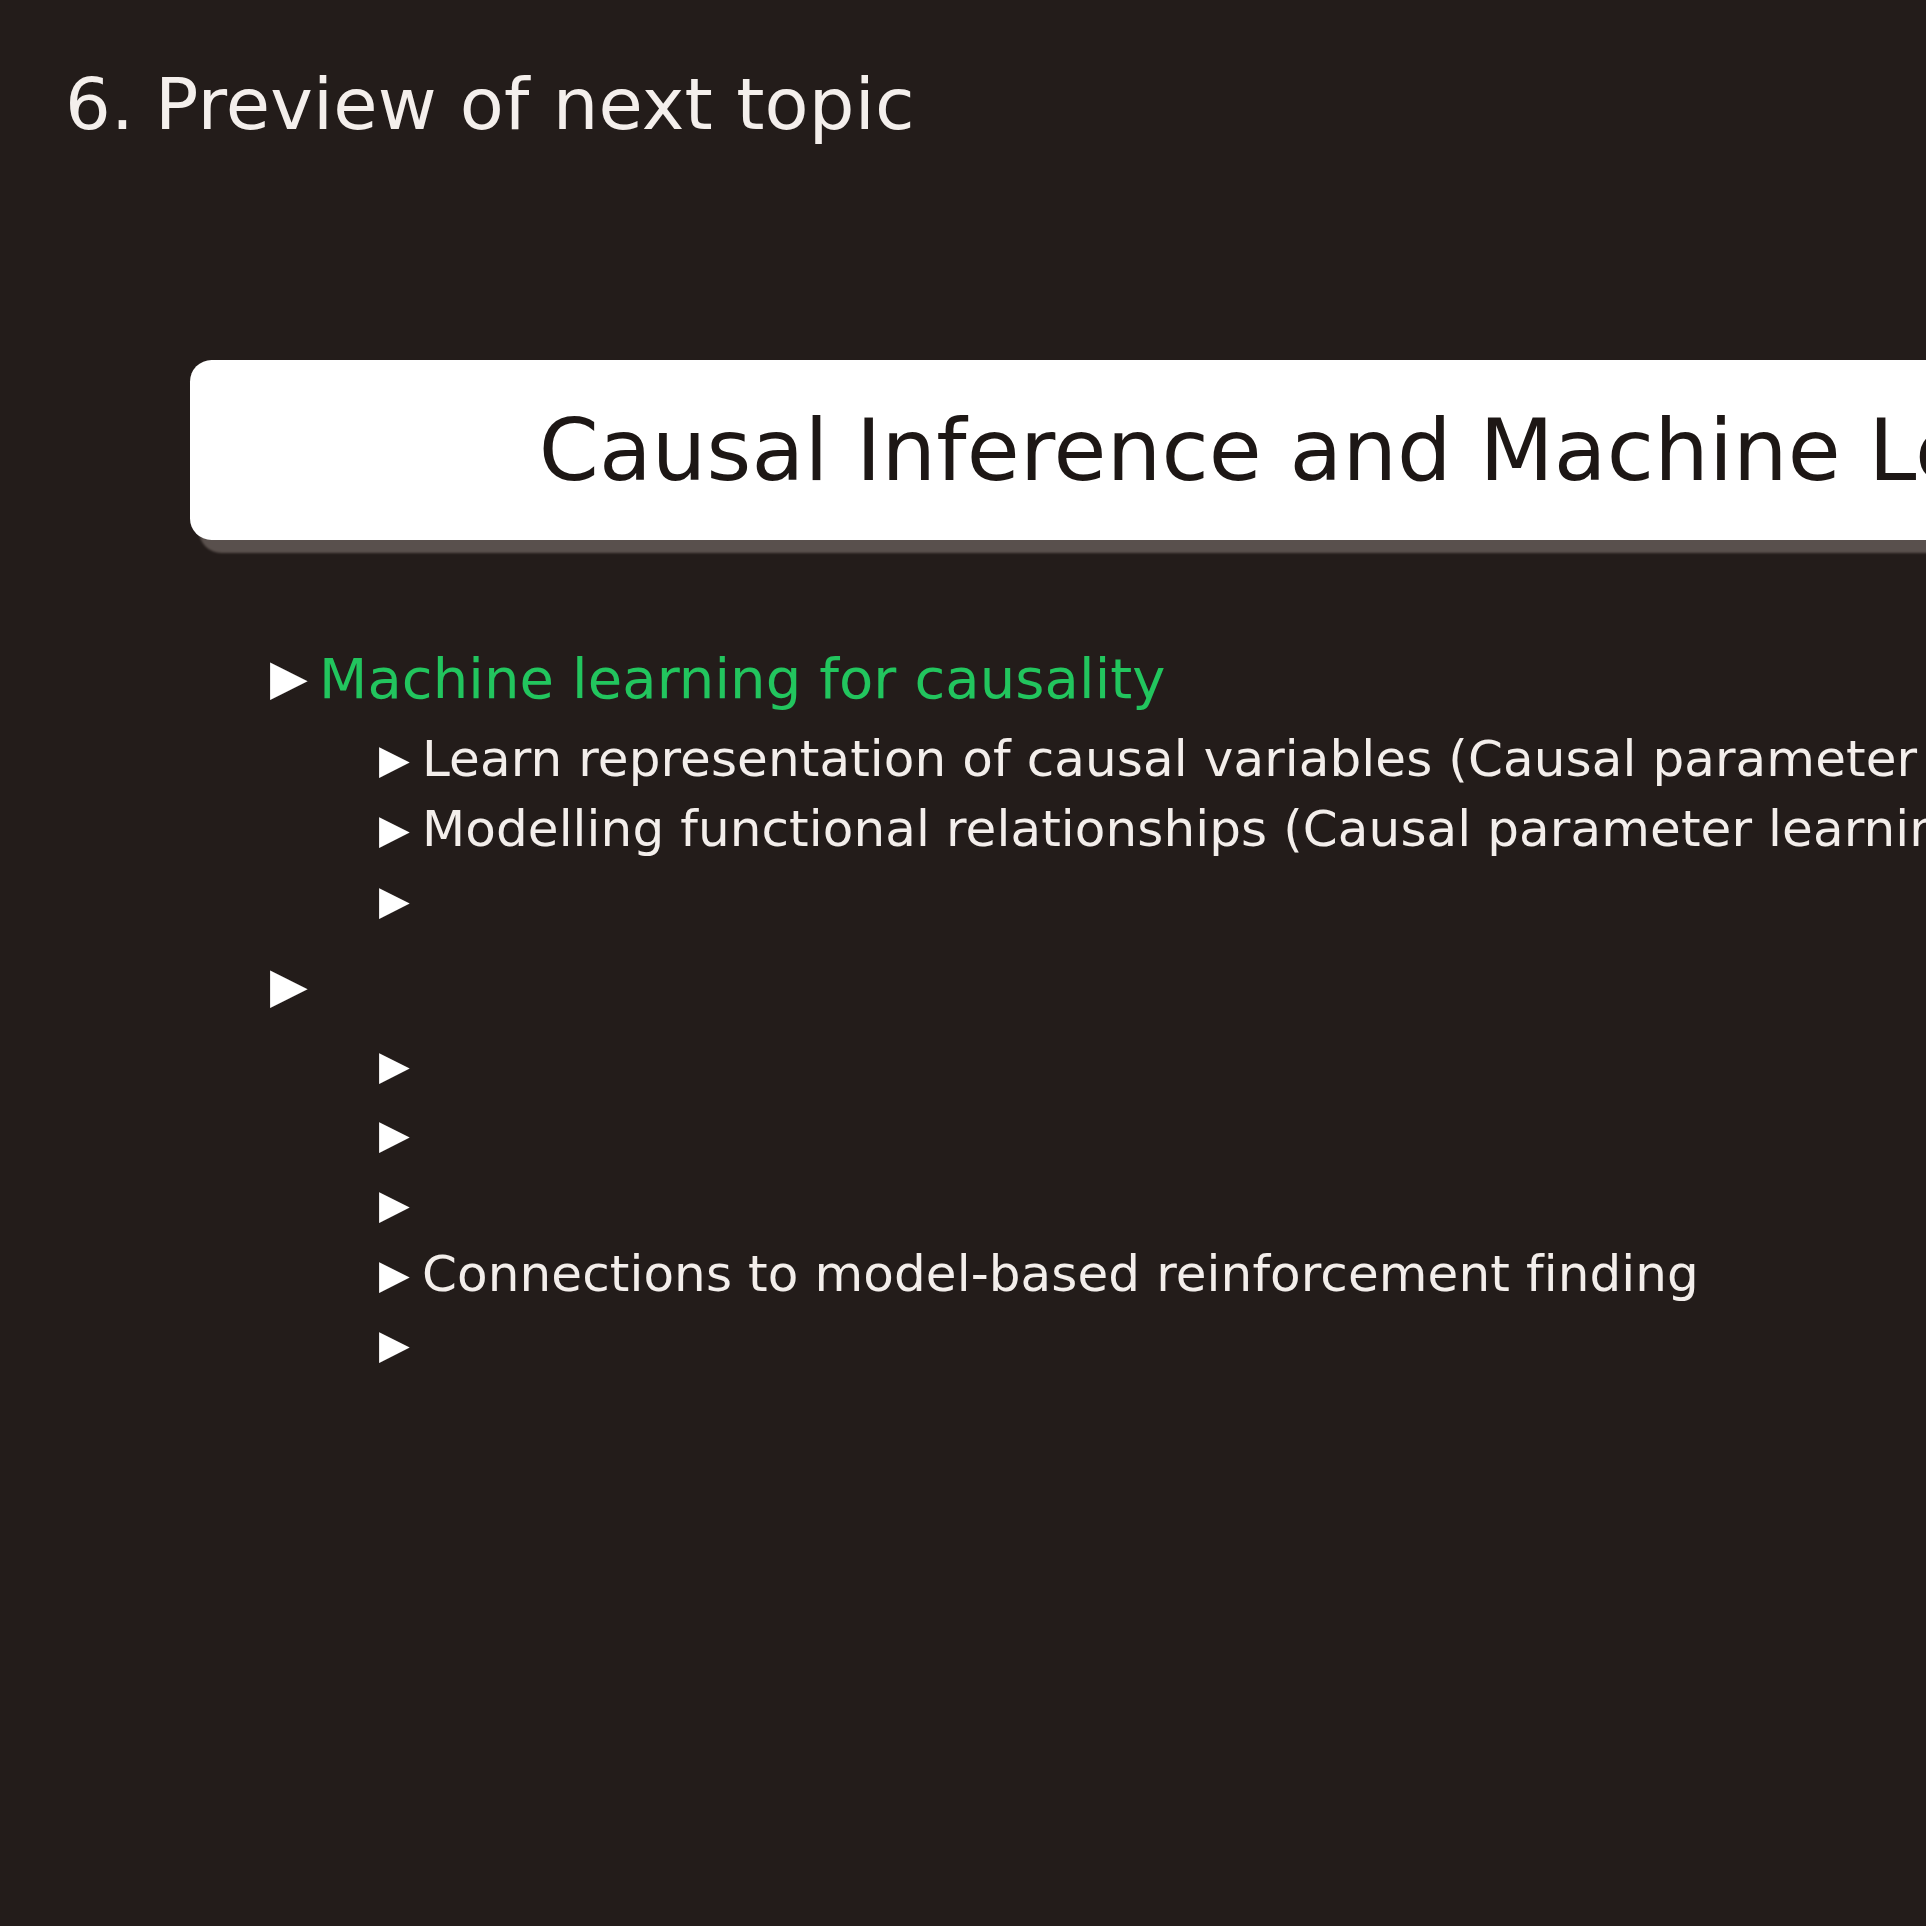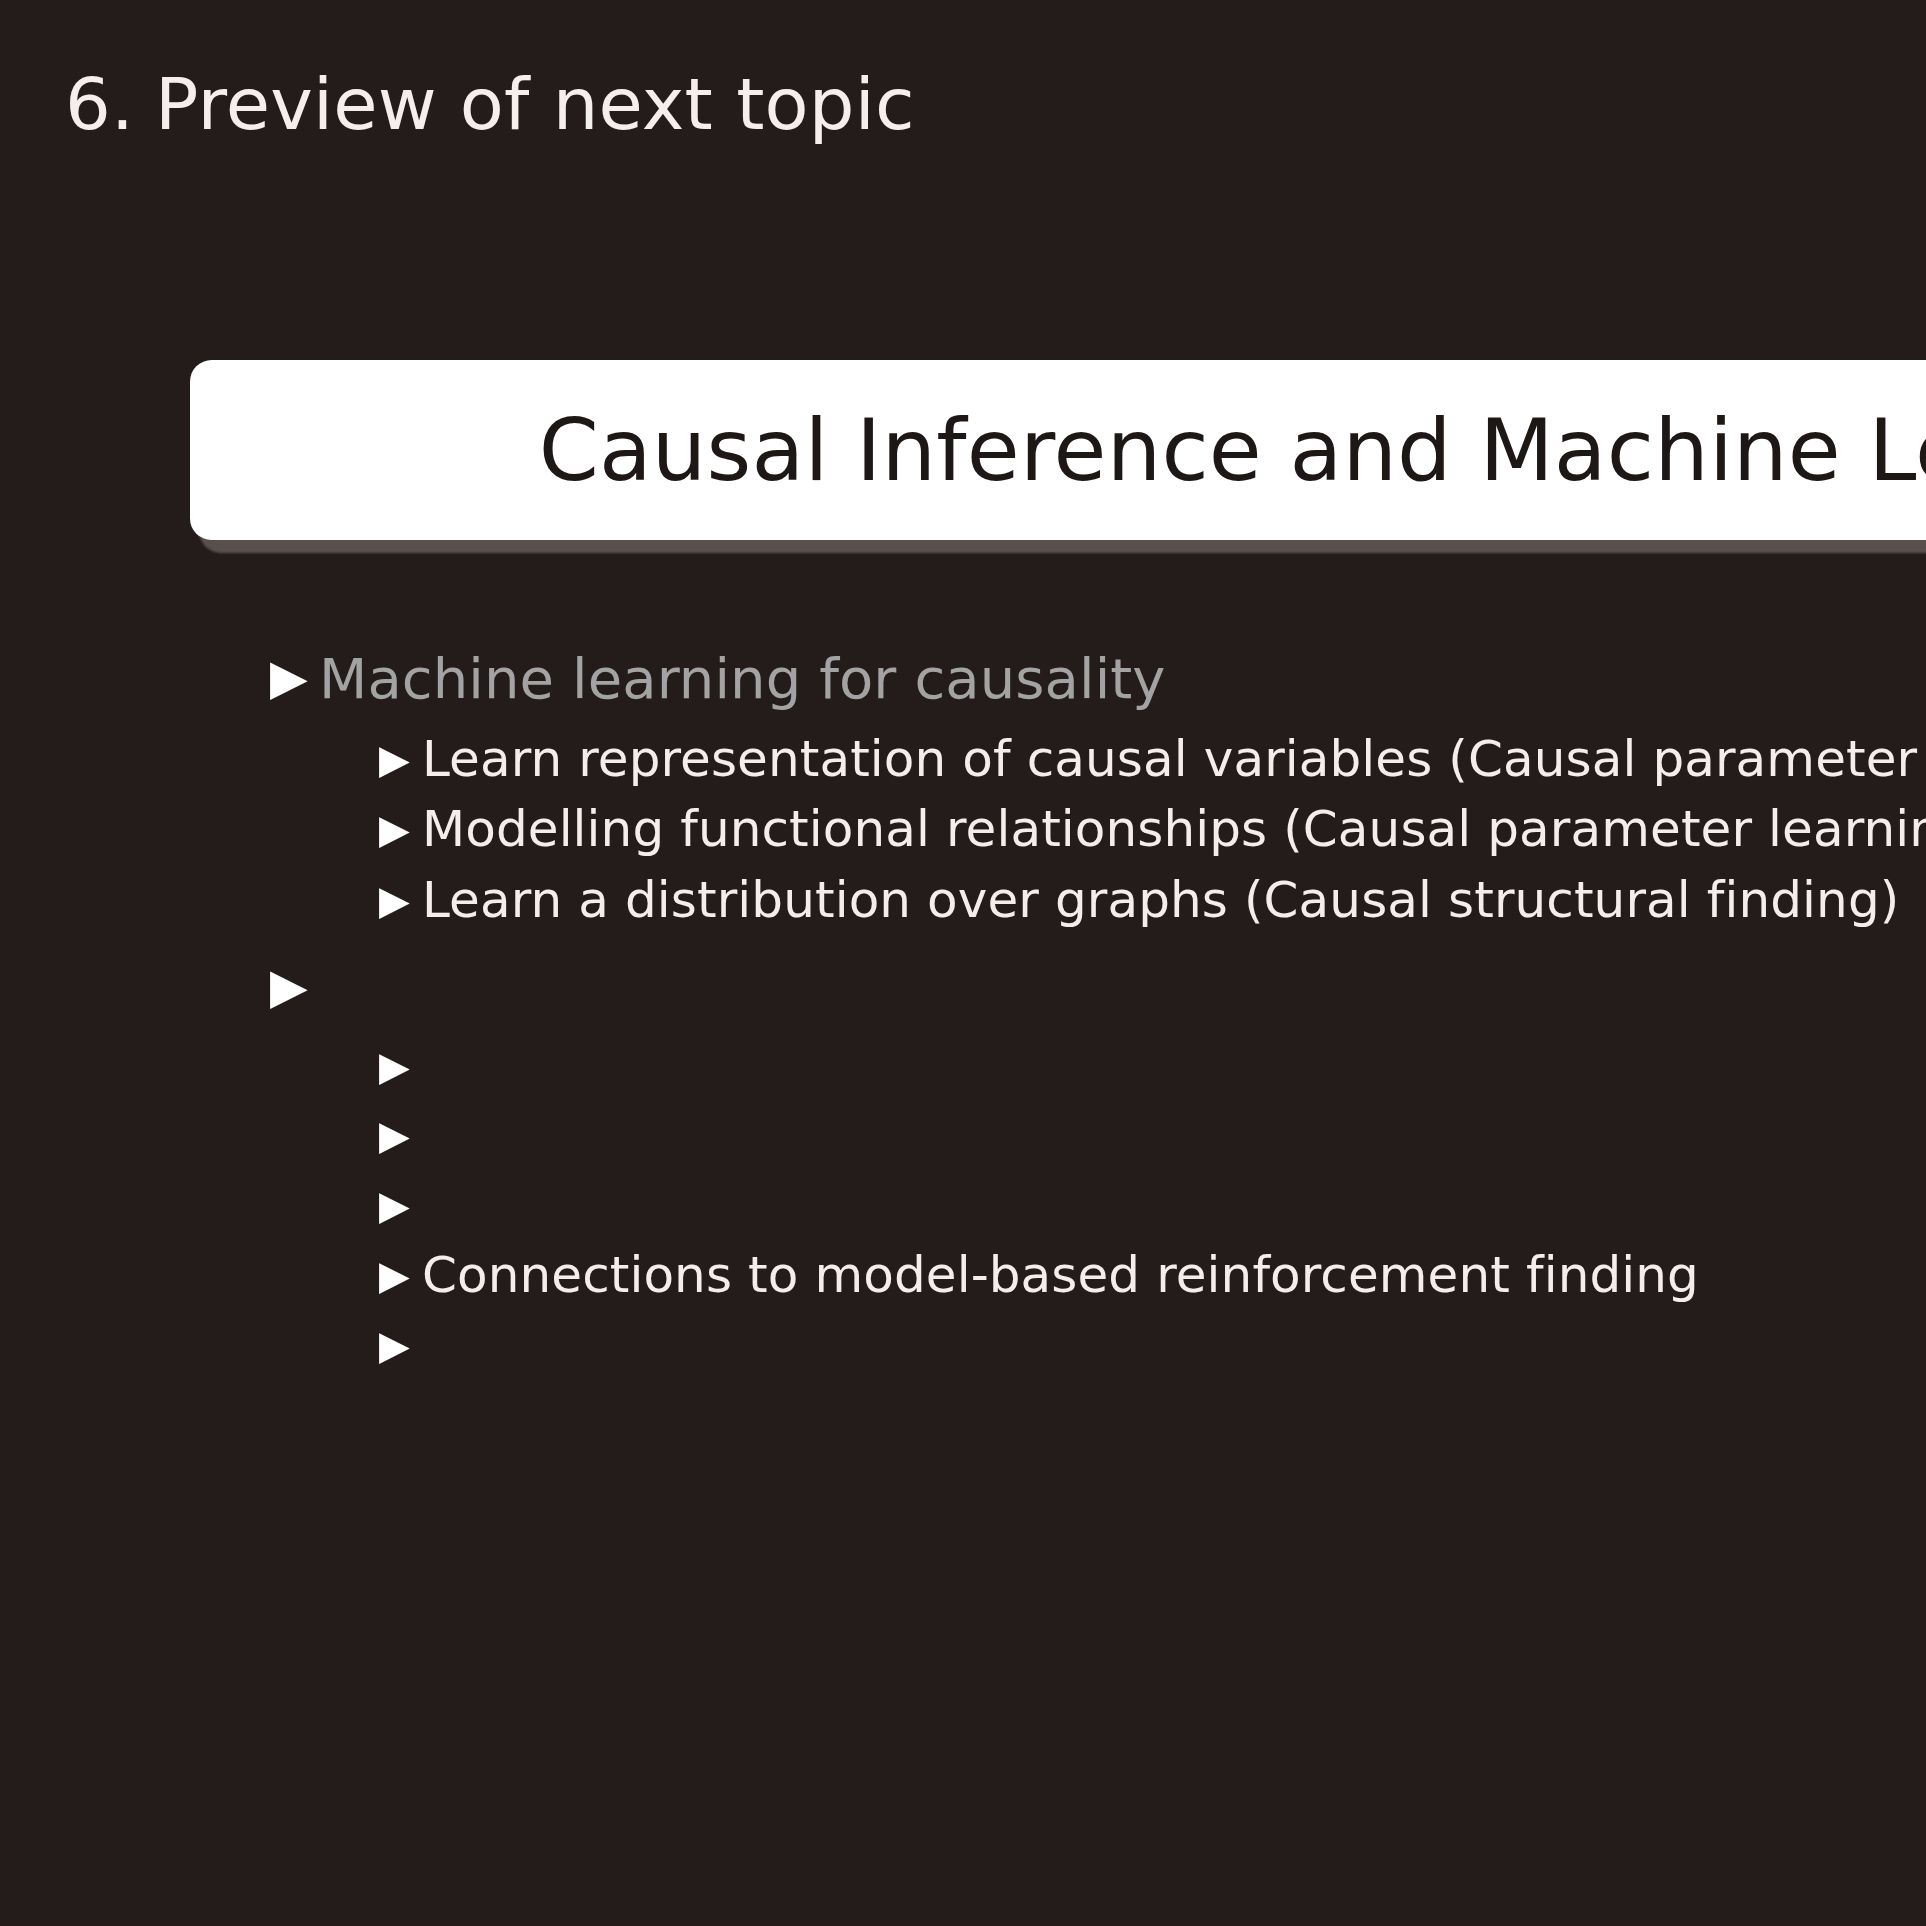--- a/index.html
+++ b/index.html
@@ -81,21 +81,21 @@
     flex: 0 0 auto;
     width: 49px;
     font-size: 49px;
     line-height: 1.42;
     color: #ffffff;
     text-align: left;
   }
   .lvl1 .txt {
     font-size: 56px;
     line-height: 1.28;
-    color: #a3a3a3;
+    color: #22c55e;
     letter-spacing: 0.1px;
   }
   .sublist { margin: 13px 0 20px 109px; }
   .lvl2 {
     display: flex;
     align-items: flex-start;
     margin-bottom: 7.7px;
   }
   .lvl2 .marker {
     flex: 0 0 auto;
@@ -138,21 +138,20 @@
         <div class="lvl2">
           <span class="marker">▶</span>
           <span class="txt">Learn representation of causal variables (Causal parameter finding)</span>
         </div>
         <div class="lvl2">
           <span class="marker">▶</span>
           <span class="txt">Modelling functional relationships (Causal parameter learning)</span>
         </div>
         <div class="lvl2">
           <span class="marker">▶</span>
-          <span class="txt">Learn a distribution over graphs (Causal structural finding)</span>
         </div>
       </div>
     </div>
 
     <div class="group">
       <div class="lvl1">
         <span class="marker">▶</span>
       </div>
       <div class="sublist">
         <div class="lvl2">

